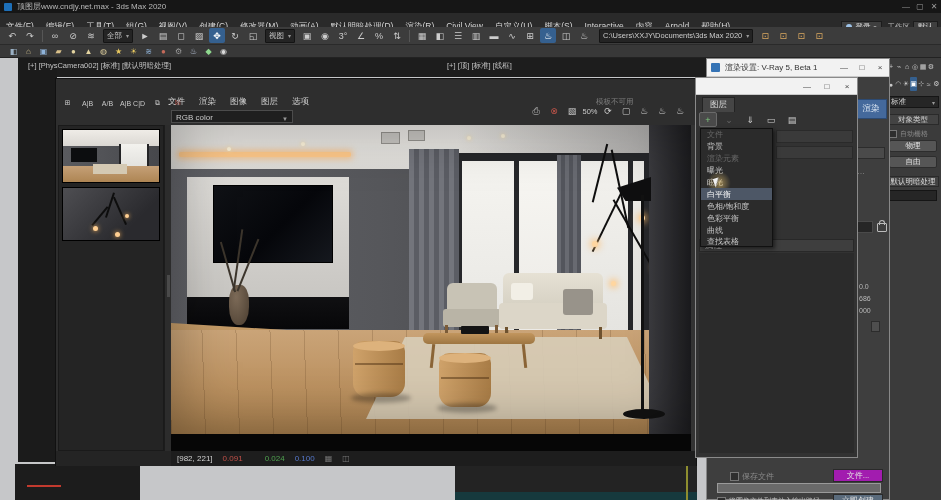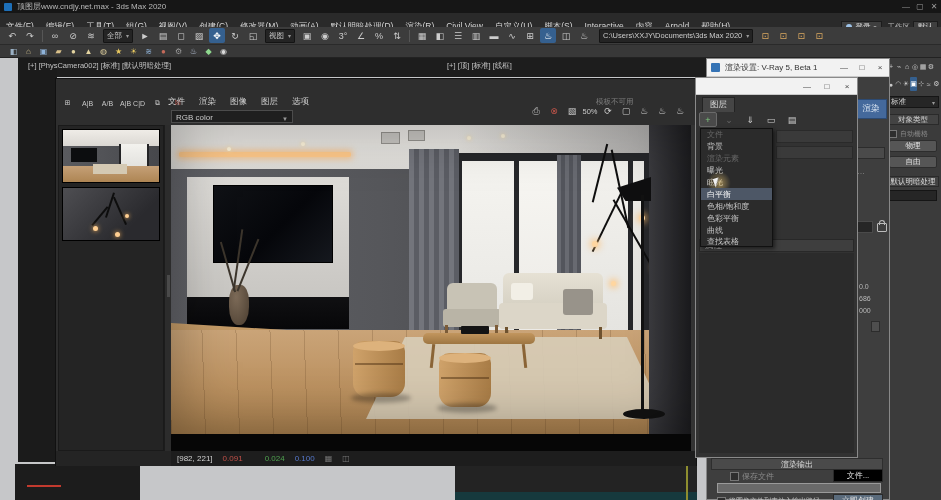--- a/index.html
+++ b/index.html
@@ -95,21 +95,21 @@
              color:#dfe9f5;font-size:8.5px;display:flex;align-items:center;justify-content:center;box-sizing:border-box;}
   .rs-frag{color:#b9b9b9;font-size:7px;}
   .rs-spin{width:7px;height:9px;background:#4e4e4e;border:1px solid #2c2c2c;display:inline-block;}
   .lockbx{width:8px;height:7px;border:1px solid #bbb;border-radius:1px;position:relative;}
   .lockbx:before{content:"";position:absolute;left:1px;top:-4px;width:4px;height:4px;border:1px solid #bbb;
                  border-bottom:none;border-radius:3px 3px 0 0;}
   .rs-out-hdr{left:4px;top:399px;width:172px;height:12px;background:#4a4a4a;border:1px solid #2e2e2e;
               color:#ddd;font-size:8px;display:flex;align-items:center;justify-content:center;box-sizing:border-box;}
   .rs-row{display:flex;align-items:center;font-size:8px;}
   .cbx{width:7px;height:7px;border:1px solid #777;background:#2e2e2e;margin-right:3px;flex:none;}
-  .rs-btn{background:#000000;border:1px solid #2a2a2a;color:#e2e2e2;font-size:8px;
+  .rs-btn{background:#a21caf;border:1px solid #2a2a2a;color:#e2e2e2;font-size:8px;
           display:flex;align-items:center;justify-content:center;box-sizing:border-box;}
   .rs-field{left:10px;top:424px;width:164px;height:10px;background:#6a6a6a;border:1px solid #9a9a9a;box-sizing:border-box;}
 
   
   .lyr{left:695px;top:77px;width:163px;height:381px;background:#323232;border:1px solid #8a8a8a;
        box-sizing:border-box;z-index:30;}
   .lyr-title{left:0;top:0;width:161px;height:17px;background:#f2f2f2;display:flex;align-items:center;
              justify-content:flex-end;border-bottom:1px solid #c9c9c9;box-sizing:border-box;}
   .lyr-title span{width:20px;text-align:center;color:#444;font-size:8px;}
   .lyr-tab{left:6px;top:19px;height:14px;padding:0 7px;background:#454545;border:1px solid #232323;border-bottom:none;
@@ -437,21 +437,20 @@
     <div class="abs" style="left:150px;top:108px;color:#9a9a9a;font-size:8px;">…</div>
     <div class="abs" style="left:148px;top:162px;display:flex;align-items:center;">
       <span style="width:16px;height:10px;background:#262626;border:1px solid #4a4a4a;display:inline-block;"></span>
       <span class="lockbx" style="margin-left:4px;"></span>
     </div>
     <div class="abs rs-frag" style="left:152px;top:224px;">0.0</div>
     <div class="abs rs-frag" style="left:152px;top:236px;">686</div>
     <div class="abs rs-frag" style="left:152px;top:248px;">000</div>
     <div class="abs rs-spin" style="left:164px;top:262px;"></div>
 
-    <div class="abs rs-out-hdr">渲染输出</div>
     <div class="abs rs-row" style="left:10px;top:412px;color:#8a8a8a;margin-left:13px;">
       <span class="cbx"></span>
       <span>保存文件</span>
     </div>
     <div class="abs rs-btn" style="left:126px;top:410px;width:50px;height:13px;">文件...</div>
     <div class="abs rs-field"></div>
     <div class="abs rs-row" style="left:10px;top:437px;color:#c9c9c9;">
       <span class="cbx"></span>
       <span style="font-size:7px;">将图像文件列表放入输出路径</span>
     </div>

